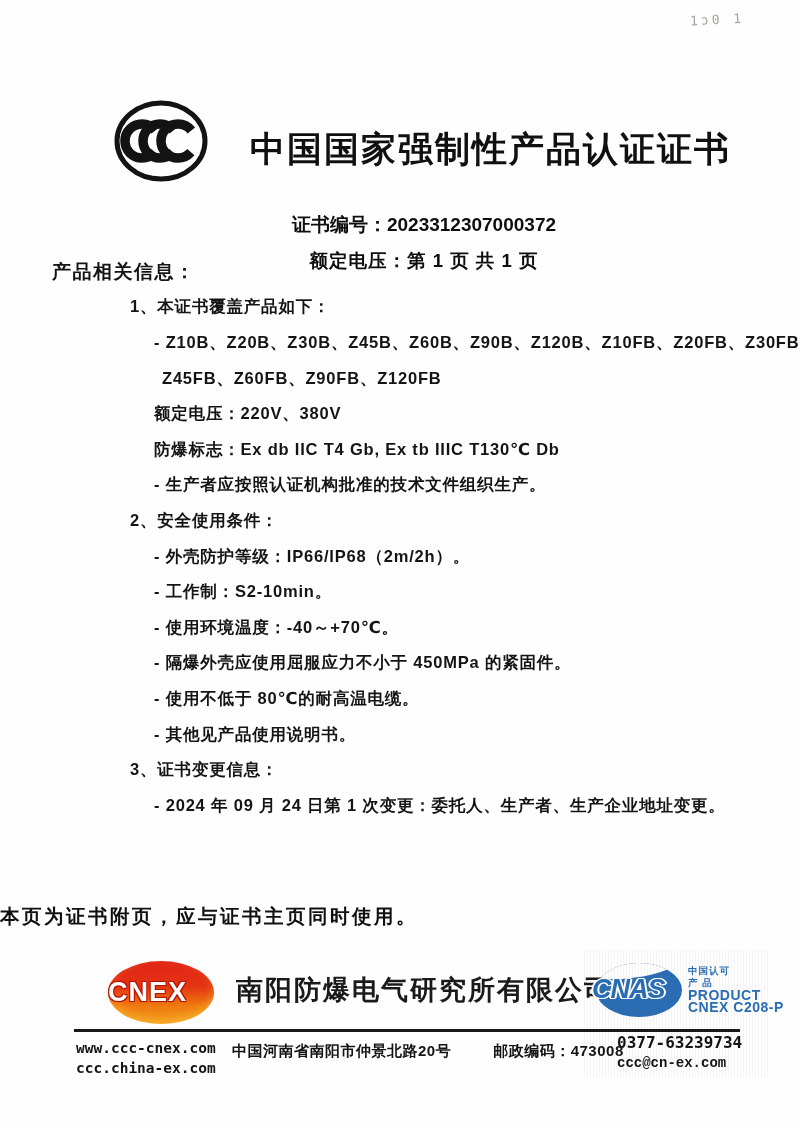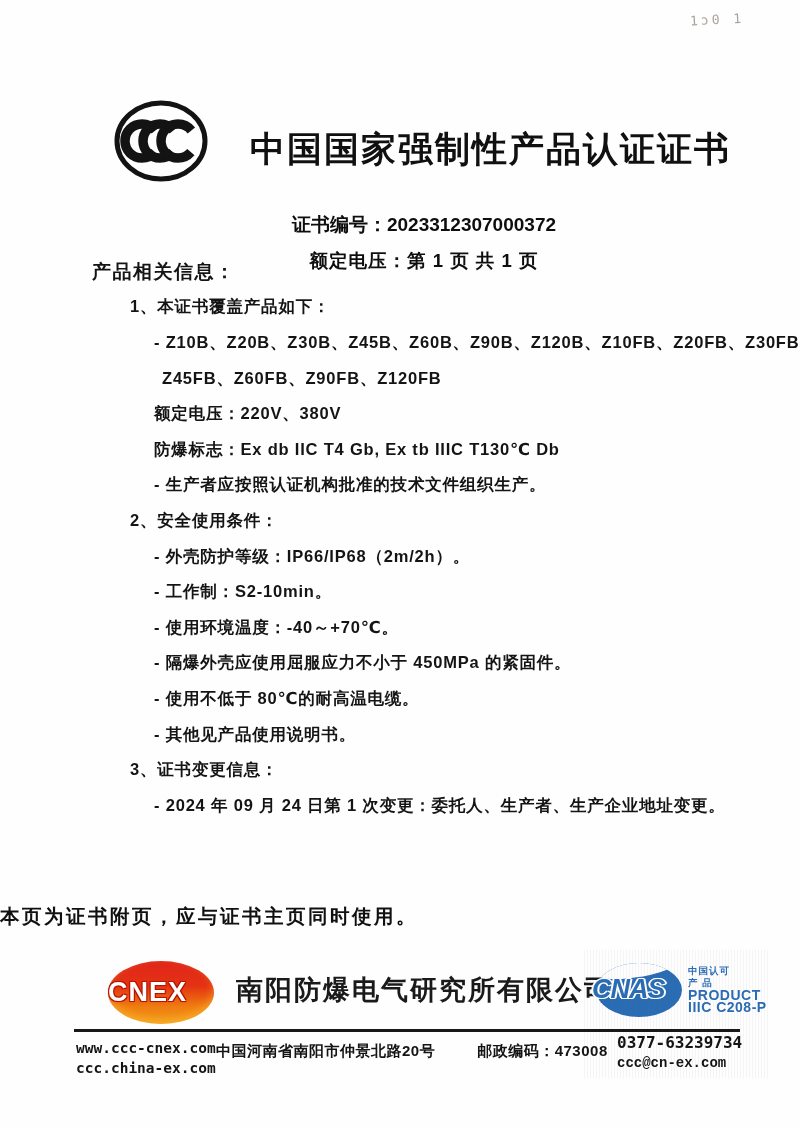--- a/index.html
+++ b/index.html
@@ -14,21 +14,21 @@
   .page-title{position:absolute;top:114px;left:238px;margin:12px;font-size:35px;font-weight:700;letter-spacing:2px;white-space:nowrap;color:#101010;}
 
   
   .cert-line{position:absolute;left:0;width:100%;text-align:center;padding-left:48px;box-sizing:border-box;font-weight:700;white-space:nowrap;color:#0e0e0e;margin-top:20px;}
   .cert-no{top:192px;font-size:19px;}
   .cert-pg{top:228px;font-size:18.5px;letter-spacing:1px;}
 
   
   .doc{position:absolute;top:254px;left:0;right:0;}
   .doc-line{height:35.6px;display:flex;align-items:center;white-space:nowrap;font-size:16.5px;font-weight:600;letter-spacing:0.8px;color:#141414;}
-  .l-h{padding-left:92px;font-size:19px;font-weight:700;letter-spacing:1.5px;}
+  .l-h{padding-left:52px;font-size:19px;font-weight:700;letter-spacing:1.5px;}
   .l-n{padding-left:130px;}
   .l-d{padding-left:154px;}
   .l-c{padding-left:162px;}
 
   
   .note{position:absolute;top:903px;left:0;width:100%;text-align:left;font-size:19.5px;font-weight:700;letter-spacing:2.5px;color:#101010;}
 
   
   .cnex-logo{position:absolute;top:961px;left:108px;width:106px;height:63px;border-radius:50%;background:linear-gradient(180deg,#e0251a 0%,#e43313 40%,#ef7b10 72%,#f29c1a 100%);display:flex;align-items:center;box-shadow:inset 0 -4px 8px rgba(255,200,60,.45);}
   .cnex-logo span{color:#fff;font-size:27px;font-weight:700;letter-spacing:1px;text-shadow:0 0 2px #b61500,1px 1px 0 #b61500,-1px 1px 0 #b61500,1px -1px 0 #b61500,-1px -1px 0 #b61500;}
@@ -40,21 +40,21 @@
   .cnas-side{margin-left:6px;padding-top:2px;color:#2a6db5;line-height:12px;white-space:nowrap;}
   .cnas-side .s0,.cnas-side .s1{font-size:9.5px;font-weight:700;letter-spacing:1px;}
   .cnas-side .s2,.cnas-side .s3{font-size:14px;font-weight:700;letter-spacing:0.5px;}
 
   
   .streaks{position:absolute;left:584px;top:950px;width:186px;height:128px;background:repeating-linear-gradient(90deg,rgba(50,50,50,.10) 0 1px,transparent 1px 3px);opacity:.45;pointer-events:none;}
 
   
   .rule{position:absolute;top:1029px;left:74px;width:666px;height:3px;background:#181818;}
   .footer-left{position:absolute;top:1038px;left:76px;font-family:"DejaVu Sans Mono","Liberation Mono",monospace;font-size:14.5px;font-weight:700;line-height:20px;color:#141414;}
-  .footer-center{position:absolute;top:1042px;left:216px;display:flex;gap:42px;font-size:15px;font-weight:700;letter-spacing:0.5px;white-space:nowrap;color:#141414;}
+  .footer-center{position:absolute;top:1042px;left:232px;display:flex;gap:42px;font-size:15px;font-weight:700;letter-spacing:0.5px;white-space:nowrap;color:#141414;}
   .footer-right{position:absolute;top:1033px;left:617px;font-family:"DejaVu Sans Mono","Liberation Mono",monospace;font-weight:700;line-height:20px;color:#141414;}
   .footer-right .phone{font-size:16px;}
   .footer-right .email{font-size:14px;font-family:Liberation Mono, monospace;}
 </style>
 </head>
 <body>
 
 <div class="page">
 
   <div class="handwriting">1ɔ0 1</div>
@@ -96,21 +96,21 @@
       <span>CNEX</span>
     </div>
   <div class="org-name">南阳防爆电气研究所有限公司</div>
 
   <div class="cnas-wrap">
     <div class="cnas-oval"></div>
     <div class="cnas-side">
       <div class="s0">中国认可</div>
       <div class="s1">产 品</div>
       <div class="s2">PRODUCT</div>
-      <div class="s3">IIIC C208-P</div>
+      <div class="s3">CNEX C208-P</div>
     </div>
   </div>
   <div class="cnas-text">CNAS</div>
 
   <div class="streaks"></div>
 
   <div class="rule"></div>
 
   <div class="footer-left">
     <div>www.ccc-cnex.com</div>

